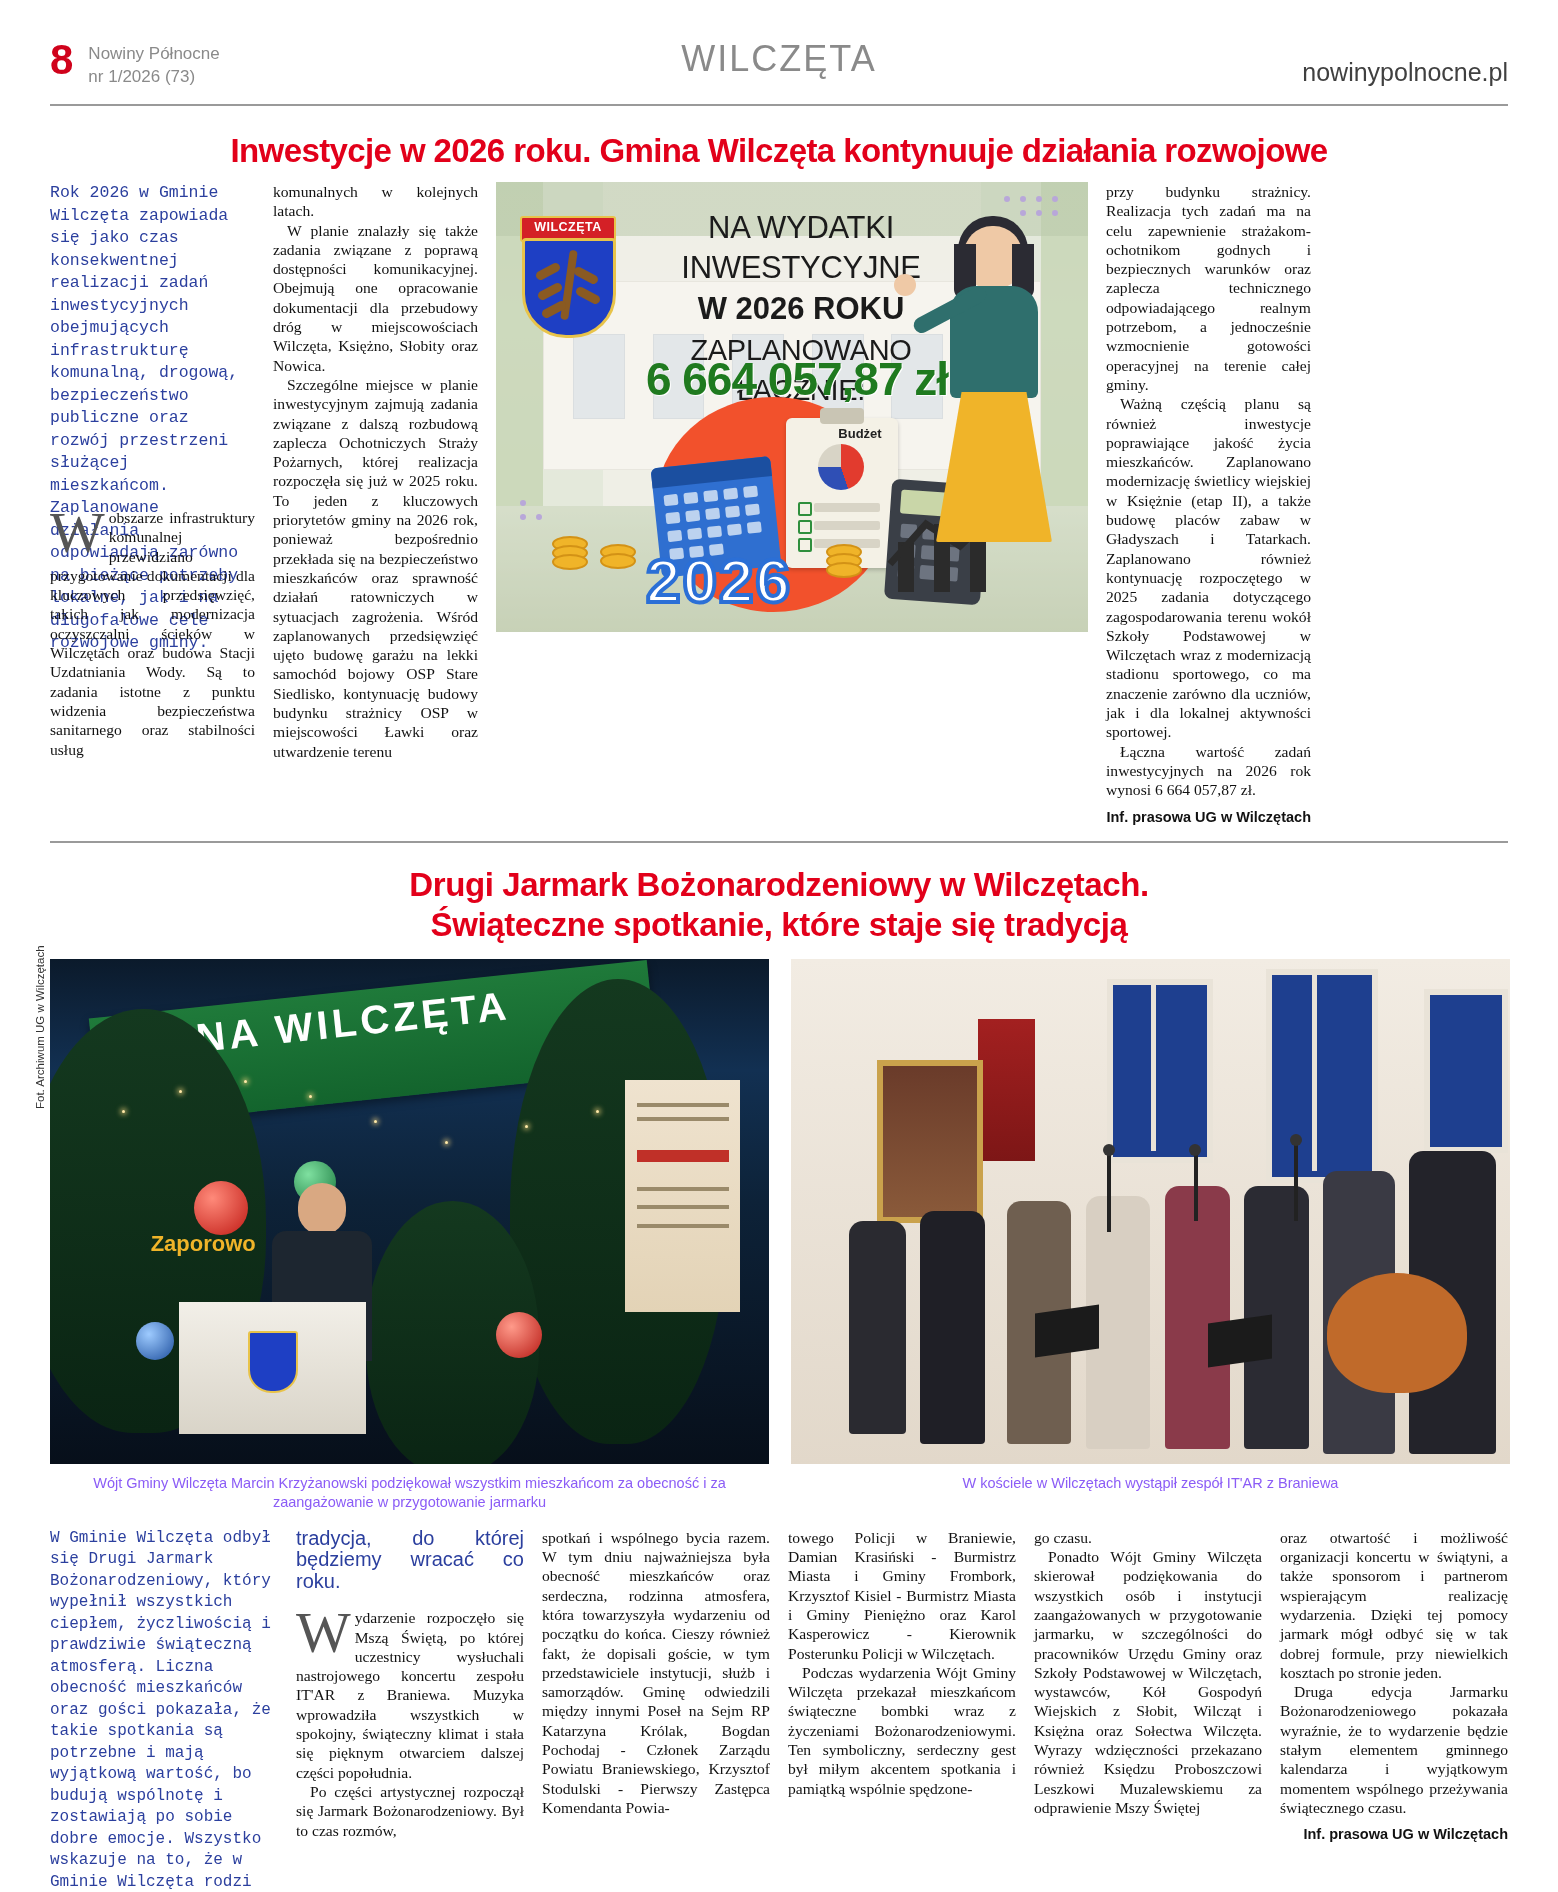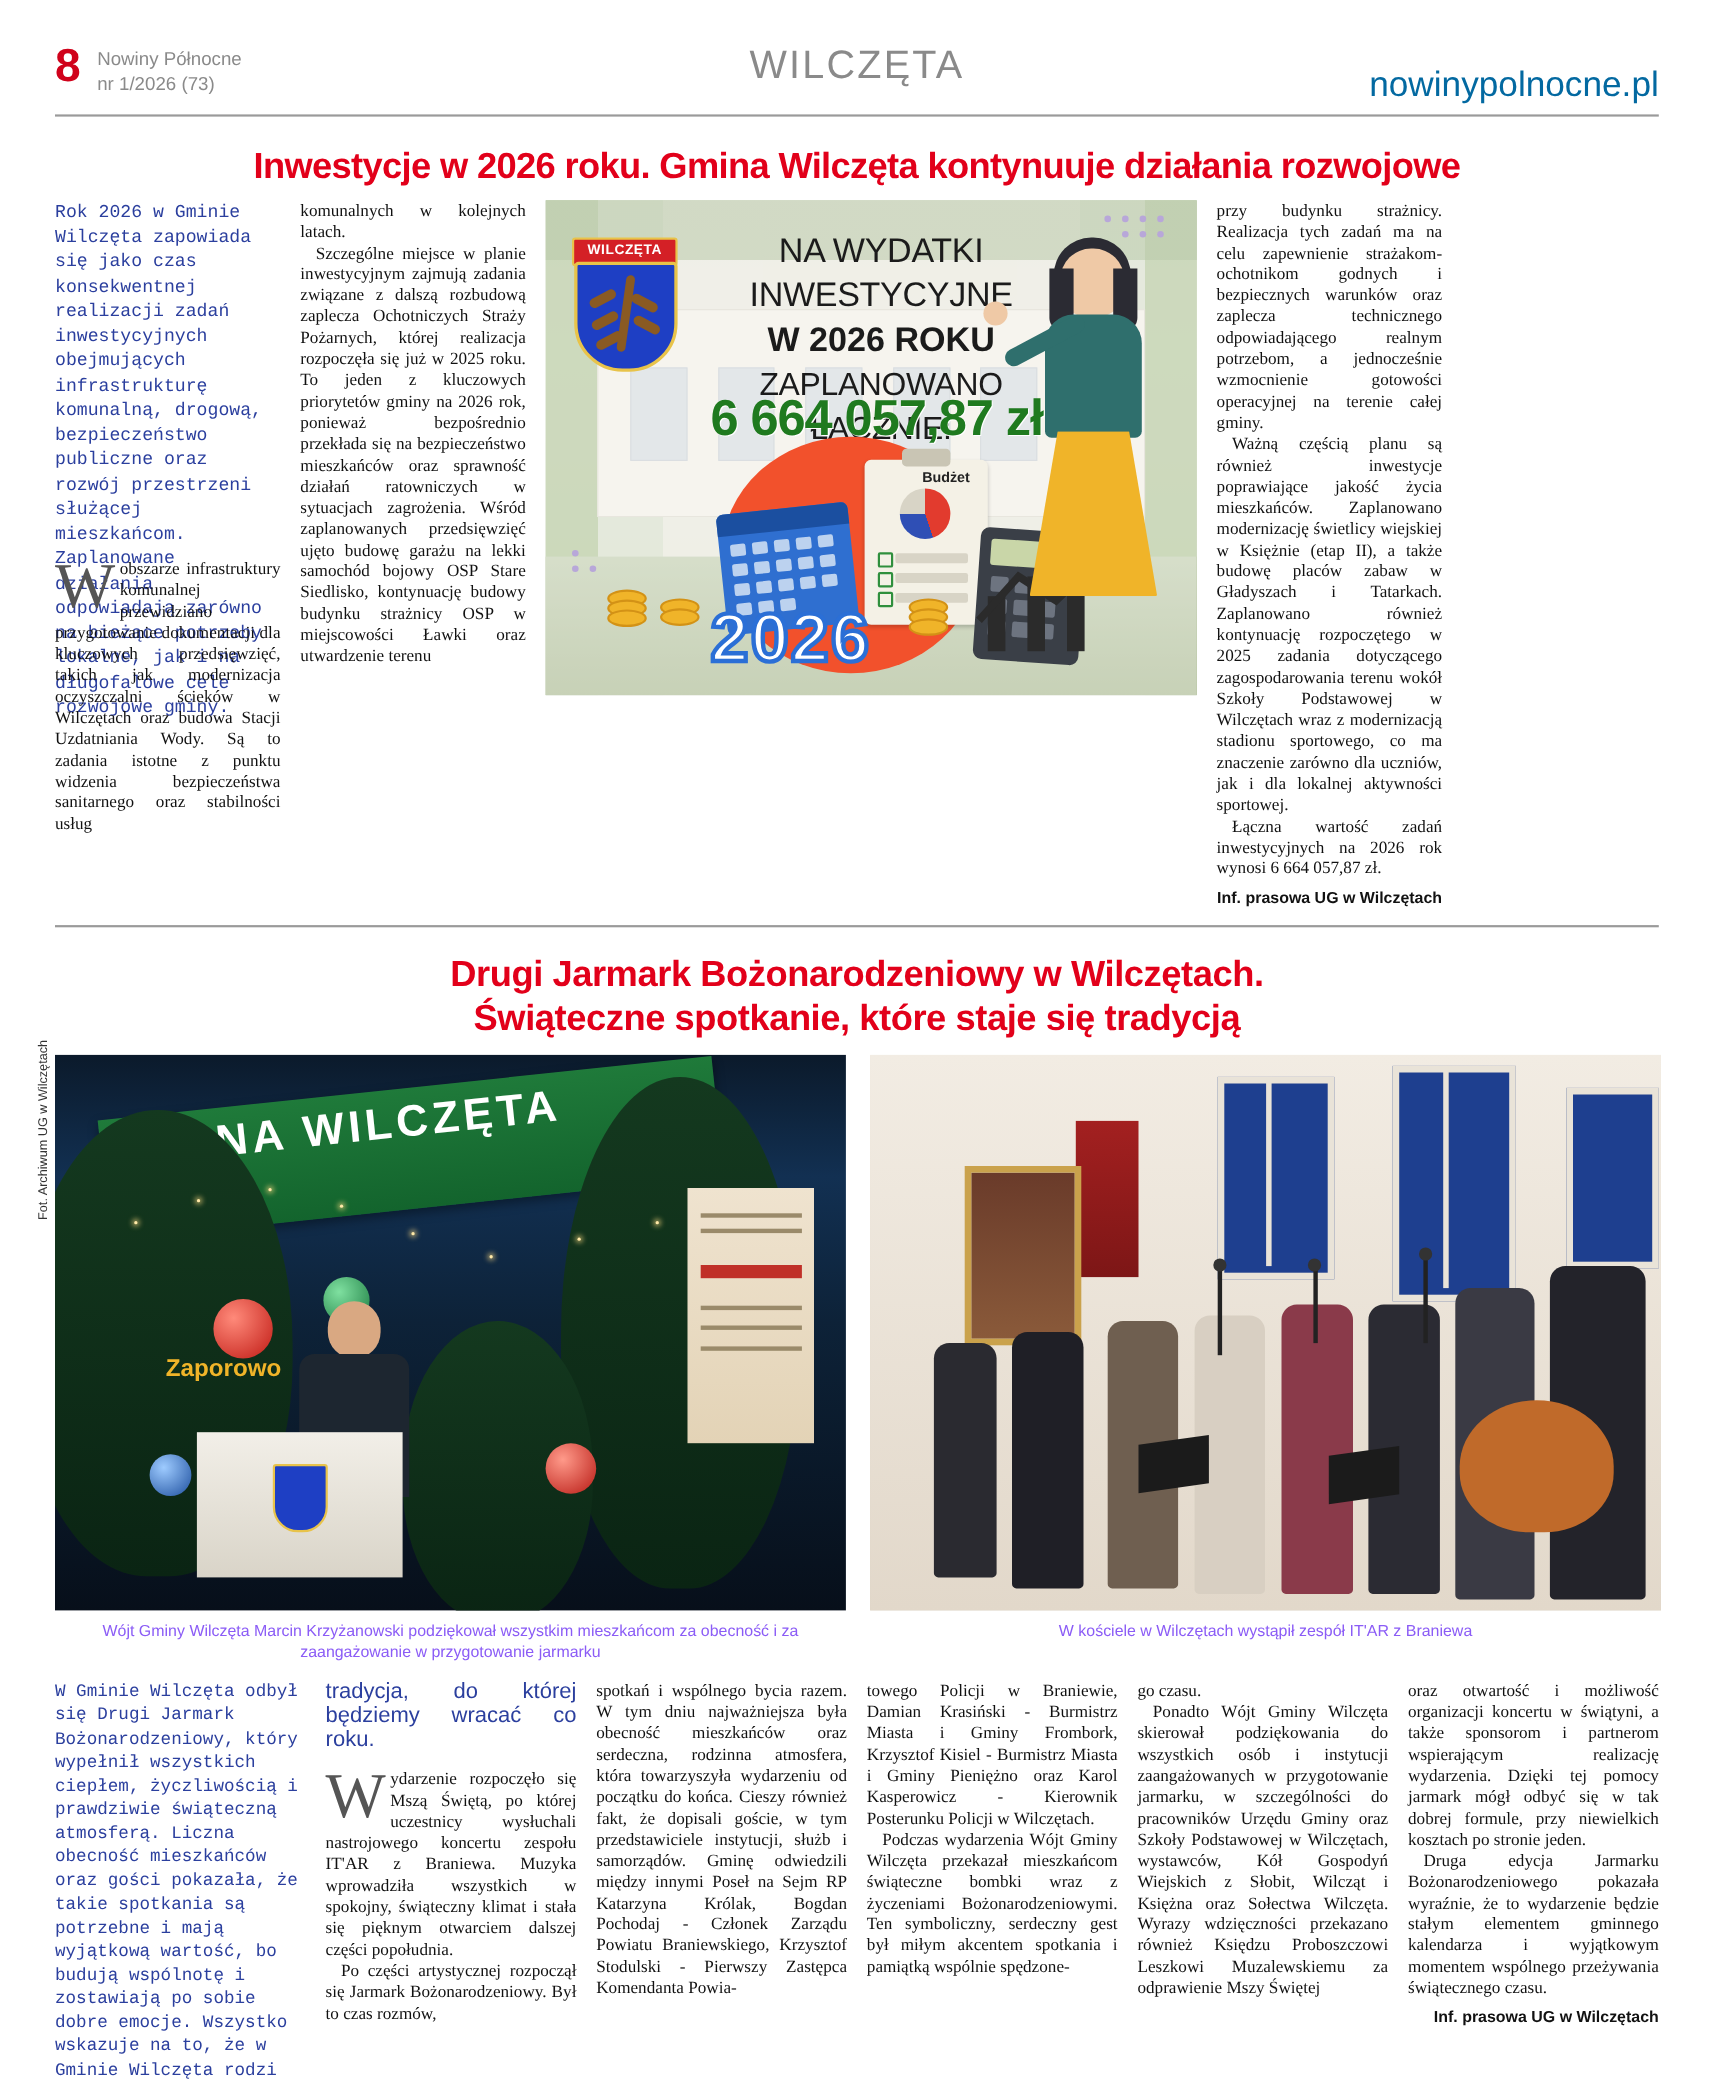--- a/index.html
+++ b/index.html
@@ -43,22 +43,22 @@
     text-align:center;
     font-family:"Liberation Sans", sans-serif;
     font-size:36px;
     letter-spacing:2px;
     color:#8a8a8a;
     font-weight:400;
   }
   .site-url{
     position:absolute;right:0;top:20px;
     font-family:"Liberation Sans", sans-serif;
-    font-size:32px;
-    color:#0369a1;
+    font-size:25px;
+    color:#404040;
   }
   .rule-top{
     margin:4px 50px 0 50px;
     border-top:2px solid #9a9a9a;
   }
 
   
   .headline-1{
     margin:26px 50px 12px 50px;
     text-align:center;
@@ -382,20 +382,21 @@
   <div class="rule-top"></div>
 
   <div class="headline-1">Inwestycje w 2026 roku. Gmina Wilczęta kontynuuje działania rozwojowe</div>
 
   <div class="article1">
 
     <div class="lead">Rok 2026 w Gminie Wilczęta zapowiada się jako czas konsekwentnej realizacji zadań inwestycyjnych obejmujących infrastrukturę komunalną, drogową, bezpieczeństwo publiczne oraz rozwój przestrzeni służącej mieszkańcom. Zaplanowane działania odpowiadają zarówno na bieżące potrzeby lokalne, jak i na długofalowe cele rozwojowe gminy.</div>
 
     <div class="body-col">
       <p class="first">komunalnych w kolejnych latach.</p>
+      <p>W planie znalazły się także zadania związane z poprawą dostępności komunikacyjnej. Obejmują one opracowanie dokumentacji dla przebudowy dróg w miejscowościach Wilczęta, Księżno, Słobity oraz Nowica.</p>
       <p>Szczególne miejsce w planie inwestycyjnym zajmują zadania związane z dalszą rozbudową zaplecza Ochotniczych Straży Pożarnych, której realizacja rozpoczęła się już w 2025 roku. To jeden z kluczowych priorytetów gminy na 2026 rok, ponieważ bezpośrednio przekłada się na bezpieczeństwo mieszkańców oraz sprawność działań ratowniczych w sytuacjach zagrożenia. Wśród zaplanowanych przedsięwzięć ujęto budowę garażu na lekki samochód bojowy OSP Stare Siedlisko, kontynuację budowy budynku strażnicy OSP w miejscowości Ławki oraz utwardzenie terenu</p>
     </div>
 
     <div class="info-graphic">
       <div class="ig-photo-bg"></div>
       <div class="ig-building">
         <div class="ig-win" style="left:6%;top:28%;width:10%;height:44%"></div>
         <div class="ig-win" style="left:22%;top:28%;width:10%;height:44%"></div>
         <div class="ig-win" style="left:38%;top:28%;width:10%;height:44%"></div>
         <div class="ig-win" style="left:54%;top:28%;width:10%;height:44%"></div>

